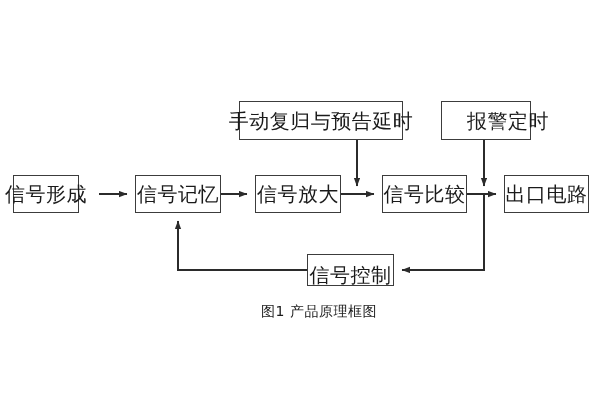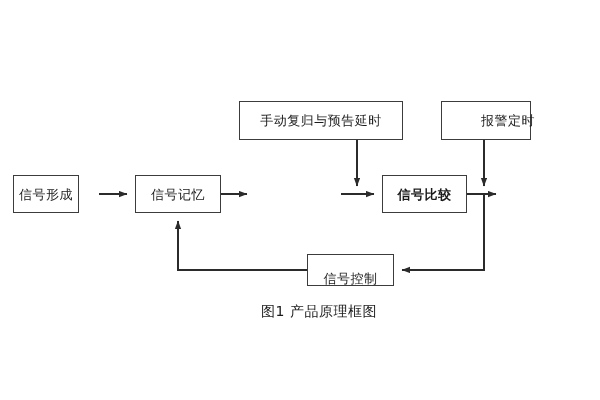--- a/index.html
+++ b/index.html
@@ -29,42 +29,42 @@
   }
   .node {
     position: absolute;
     box-sizing: border-box;
     background: #ffffff;
     border: 1.4px solid #3c3c3c;
     display: flex;
     align-items: center;
     justify-content: center;
     color: #1a1a1a;
-    font-size: 13px;
+    font-size: 20px;
     line-height: 1;
     letter-spacing: 0.5px;
     white-space: nowrap;
     z-index: 2;
   }
   .caption {
     position: absolute;
     left: 0;
     width: 600px;
     text-align: center;
     color: #1a1a1a;
     font-size: 14px;
     letter-spacing: 0.5px;
     z-index: 3;
     padding-left: 19px;
   }
   
   #n-xhxc { left: 13px;  top: 175px; width: 66px;  height: 38px; }
   #n-xhjy { left: 135px; top: 175px; width: 86px;  height: 38px; }
   #n-xhfd { left: 255px; top: 175px; width: 86px;  height: 38px; }
-  #n-xhbj { left: 382px; top: 175px; width: 85px;  height: 38px; font-weight: bold; }
+  #n-xhbj { left: 382px; top: 175px; width: 85px;  height: 38px; }
   #n-ckdl { left: 504px; top: 175px; width: 85px;  height: 38px; }
   #n-sdfg { left: 239px; top: 101px; width: 164px; height: 39px; }
   #n-bjds { left: 441px; top: 101px; width: 90px;  height: 39px; padding-left: 44px; }
   #n-xhkz { left: 307px; top: 254px; width: 87px;  height: 32px; align-items: flex-end; }
   #fig-caption { top: 303px; }
 </style>
 </head>
 <body>
 
 <div id="canvas">
@@ -96,25 +96,31 @@
   </svg>
 
   <div class="node" id="n-xhxc">
     <span>信号形成</span>
   </div>
 
   <div class="node" id="n-xhjy">
     <span>信号记忆</span>
   </div>
 
+  <div class="node" id="n-xhfd">
+    <span>信号放大</span>
+  </div>
 
   <div class="node" id="n-xhbj">
     <span>信号比较</span>
   </div>
 
+  <div class="node" id="n-ckdl">
+    <span>出口电路</span>
+  </div>
 
   <div class="node" id="n-sdfg">
     <span>手动复归与预告延时</span>
   </div>
 
   <div class="node" id="n-bjds">
     <span>报警定时</span>
   </div>
 
   <div class="node" id="n-xhkz">

